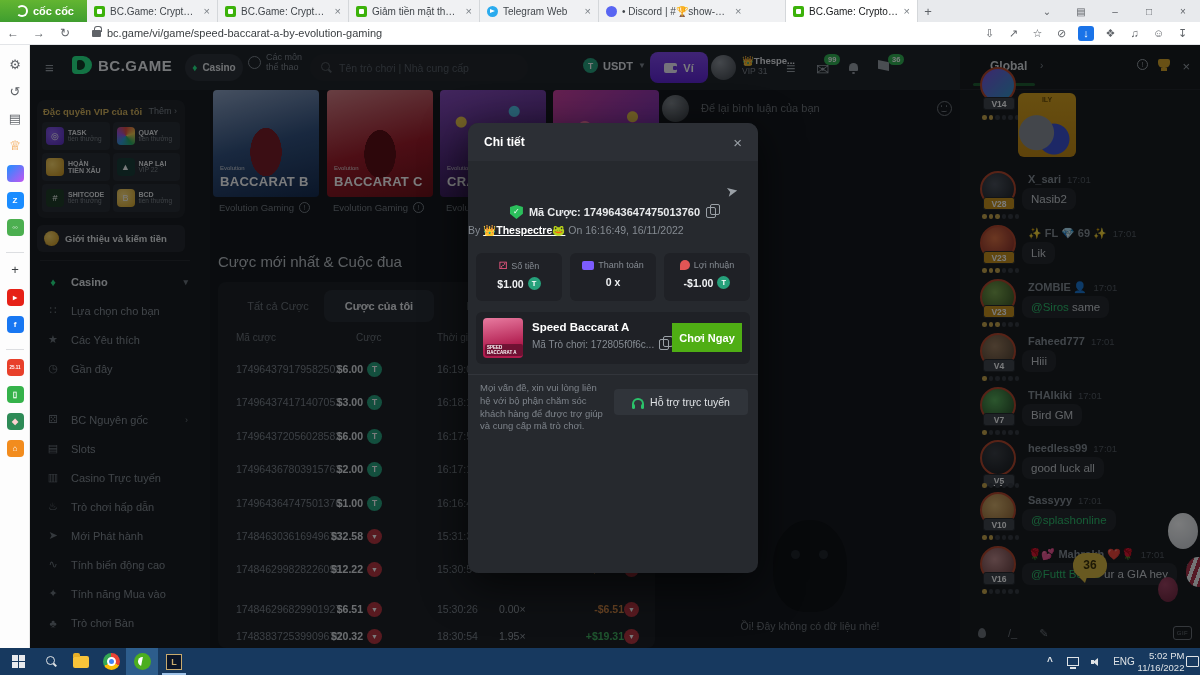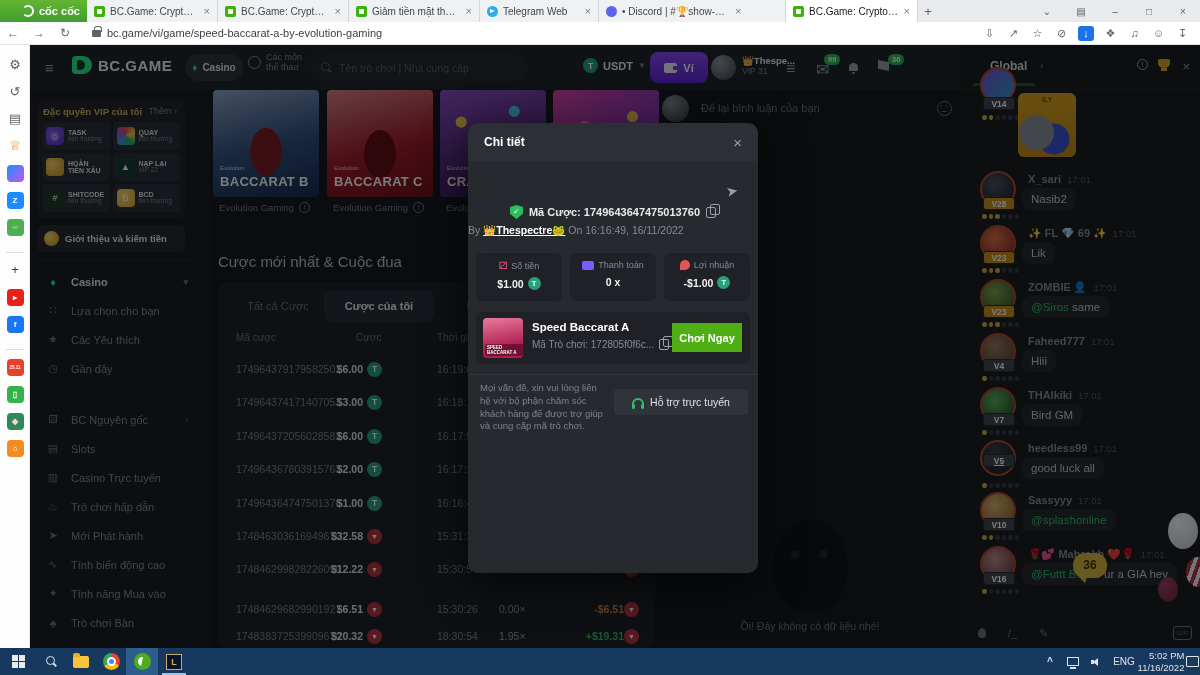--- a/index.html
+++ b/index.html
@@ -1,21 +1,21 @@
 <!DOCTYPE html>
 <html><head>
 <meta charset="utf-8">
 <style>
 *{box-sizing:border-box;margin:0;padding:0}
 html,body{width:1200px;height:675px;overflow:hidden;background:#0f1114;font-family:"Liberation Sans",sans-serif}
 body{position:relative}
 
 
 #tabbar{position:absolute;left:0;top:0;width:1200px;height:22px;background:#e8eaed;display:flex;align-items:stretch;z-index:200}
-#brand{width:87px;background:linear-gradient(180deg,#63b531,#3f9e2f);color:#fff;display:flex;align-items:center;gap:5px;padding-left:22px;font-size:11px;font-weight:bold}
+#brand{width:87px;background:linear-gradient(180deg,#63b531,#3f9e2f);color:#fff;display:flex;align-items:center;gap:5px;padding-left:16px;font-size:11px;font-weight:bold}
 .brandlogo{width:12px;height:12px;border:2px solid #fff;border-radius:50%;border-left-color:transparent}
 #tabs-mount{display:flex;flex:0 0 auto}
 .tab{display:flex;align-items:center;gap:5px;padding:0 7px;font-size:10px;color:#41464b;background:#f0f1f3;border-right:1px solid #d4d7da;overflow:hidden;white-space:nowrap}
 .tab.active{background:#fff;color:#17191b}
 .tab .ttl{flex:1;overflow:hidden;text-overflow:ellipsis;max-width:108px}
 .tab .tx{color:#7a8086;font-size:11px;flex:0 0 auto}
 .fav{width:11px;height:11px;border-radius:2px;flex:0 0 auto}
 .fav.bcgame{background:#3cb20a;position:relative}
 .fav.bcgame::after{content:"";position:absolute;inset:3px;background:#fff;border-radius:1px}
 .fav.telegram{background:#2aabee;border-radius:50%;position:relative}
@@ -710,21 +710,21 @@
             <i></i>
             <i></i>
             <i></i>
             <i></i>
           </div>
           <div class="cname">THAIkiki<span class="ctime">17:01</span></div>
           <div class="cbubble">Bird GM</div>
         </div>
         <div class="cmsg" style="top: 352px;">
           <div class="cav" style="background: radial-gradient(circle at 40% 35%, rgb(58, 61, 66), rgb(20, 22, 25)); top: -2px;"></div>
-          <div class="vbadge" style="top: 12px; text-decoration: underline;">V5</div>
+          <div class="vbadge" style="top: 32px; text-decoration: underline;">V5</div>
           <div class="cdots" style="top: 41px;">
             <i class="lit"></i>
             <i></i>
             <i></i>
             <i></i>
             <i></i>
             <i></i>
           </div>
           <div class="cname">heedless99<span class="ctime">17:01</span></div>
           <div class="cbubble">good luck all</div>

